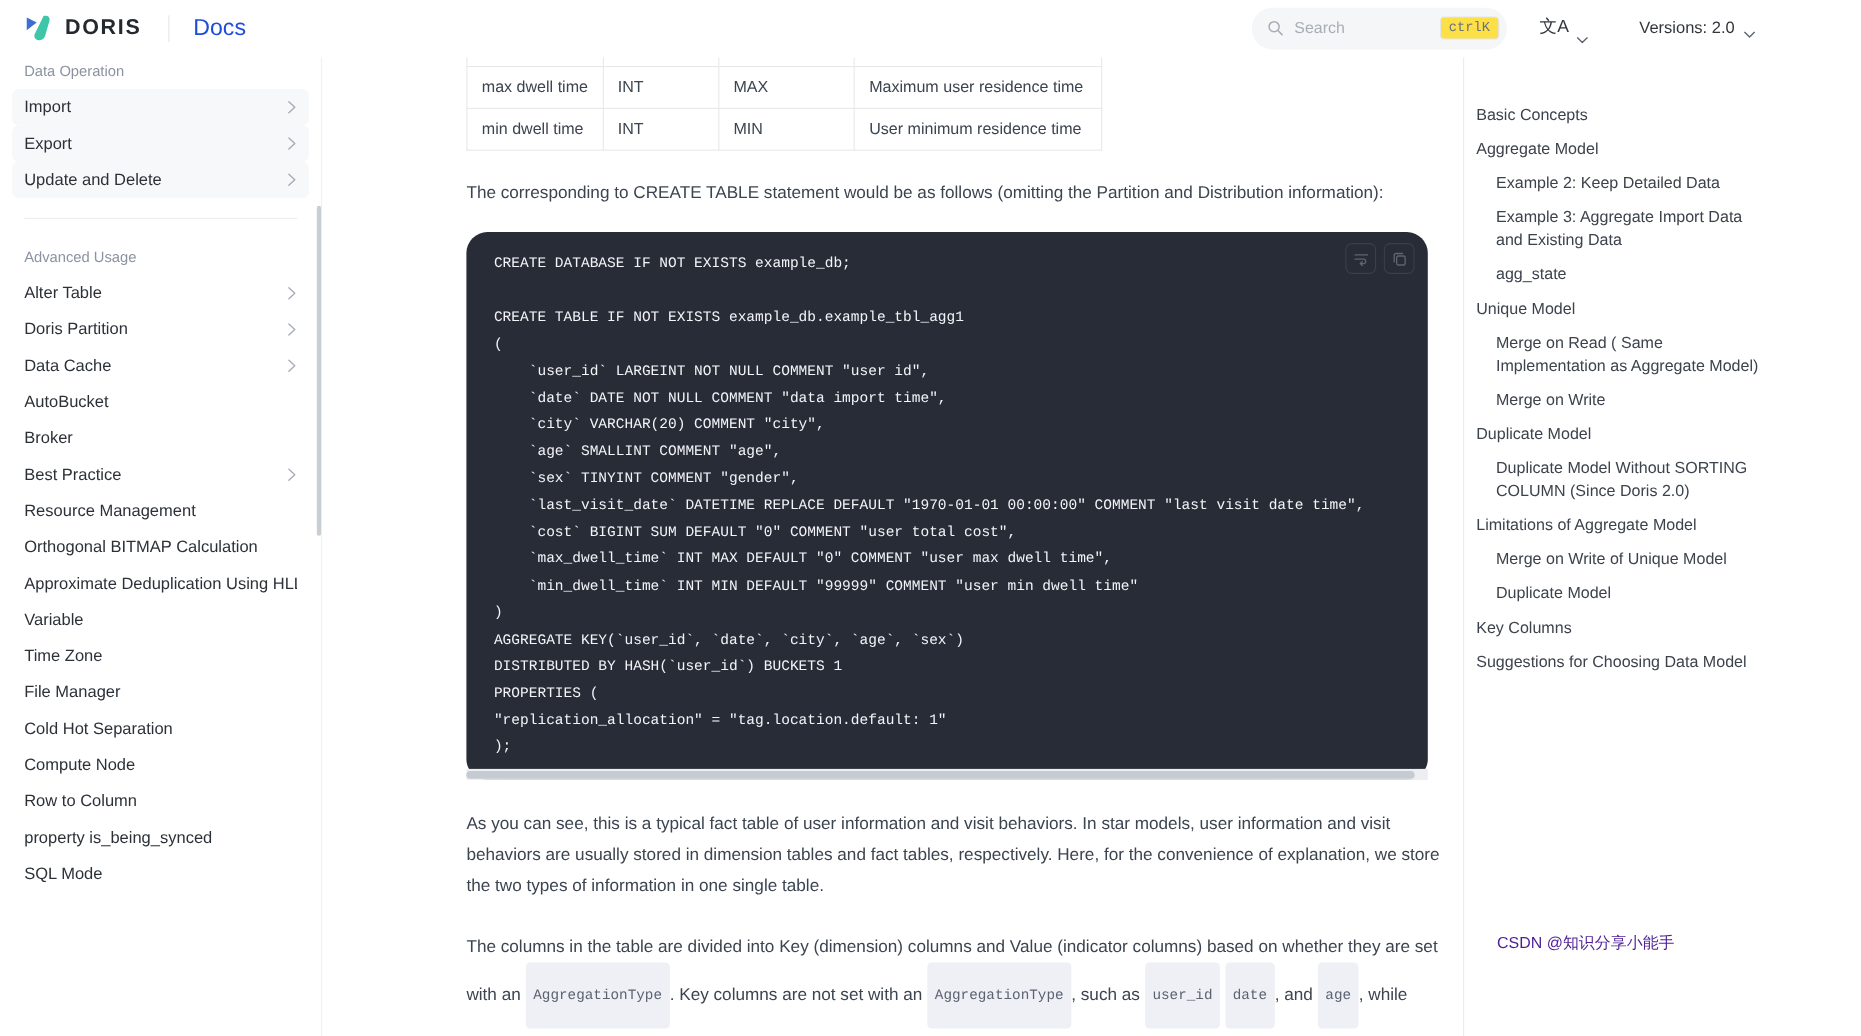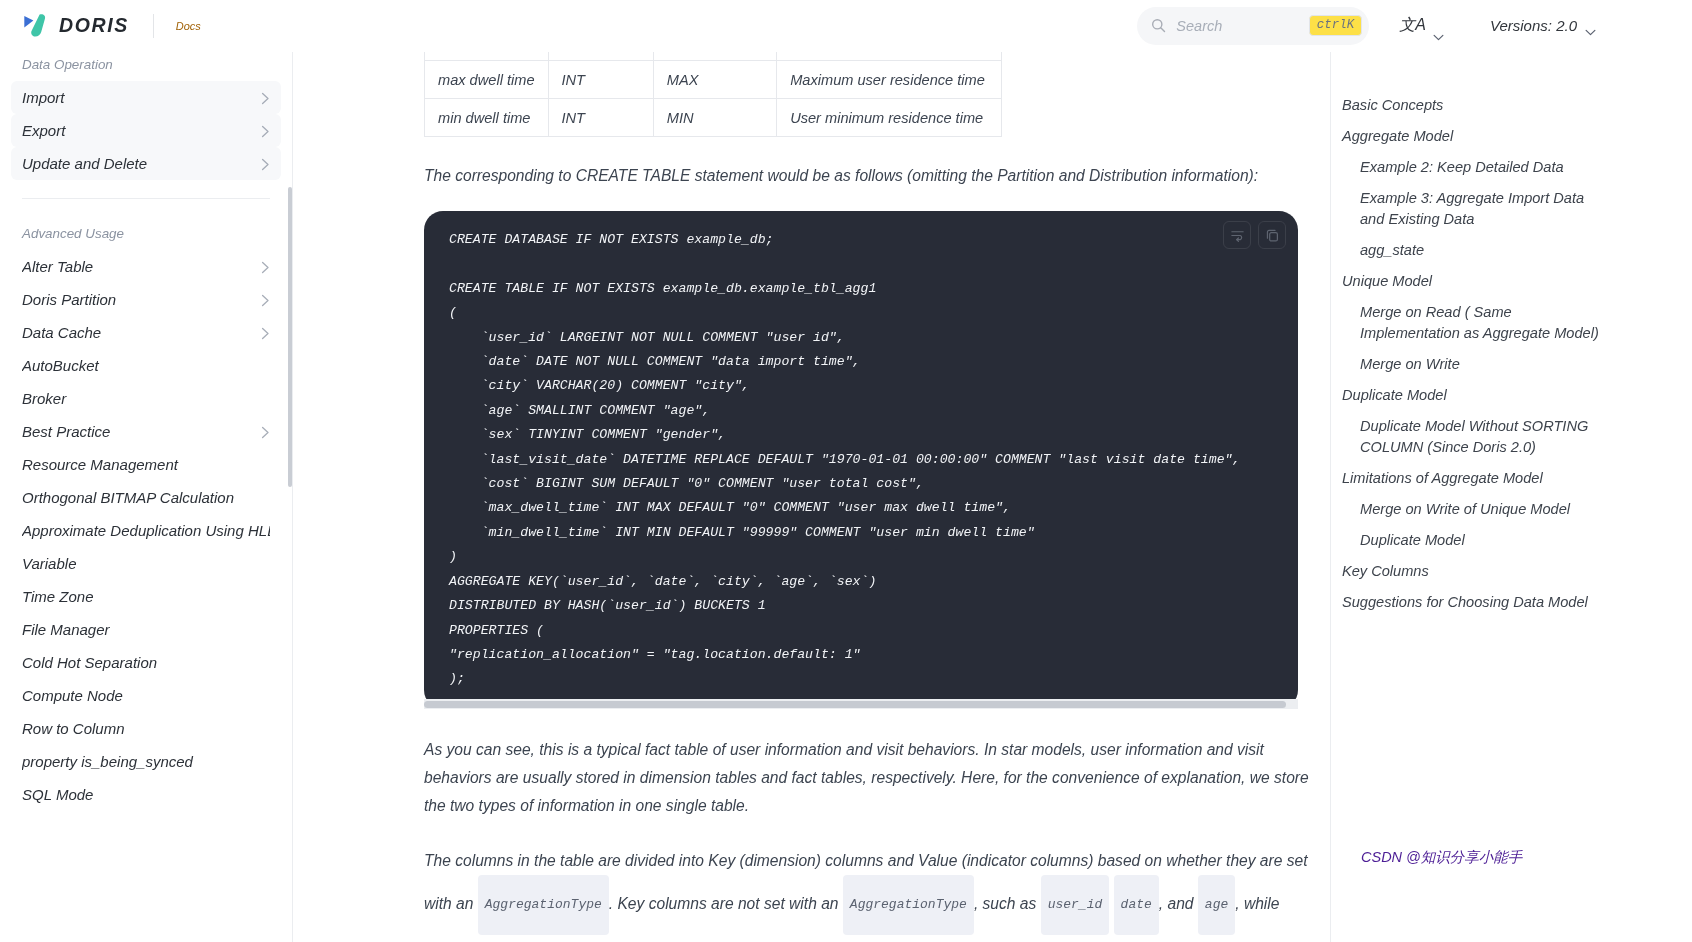--- a/index.html
+++ b/index.html
@@ -3,41 +3,41 @@
 <meta charset="utf-8">
 <style>
   * { box-sizing: border-box; margin: 0; padding: 0; }
   html, body {
     width: 1692px; height: 942px;
     background: #ffffff;
     font-family: "Liberation Sans", sans-serif;
     overflow: hidden;
     color: #1c1e21;
   }
-  .page { position: relative; width: 1692px; height: 942px; overflow: hidden; font-style: italic; }
+  .page { position: relative; width: 1692px; height: 942px; overflow: hidden; }
 
   
   .navbar {
     position: absolute; top: 0; left: 0; width: 1692px; height: 52px;
     background: #ffffff;
     border-bottom: 1px solid #ffffff;
     display: flex; align-items: center;
     z-index: 30;
   }
   .brand { display: flex; align-items: center; padding-left: 20px; }
   .brand-logo { width: 30px; height: 30px; position: relative; flex: 0 0 auto; }
   .brand-name {
     font-size: 19.5px; font-weight: 700; letter-spacing: 1.6px;
     color: #24292f; margin-left: 9px;
   }
   .nav-divider {
     width: 1px; height: 24px; background: #e3e5e8; margin: 0 22px 0 24px;
   }
   .nav-link {
-    font-size: 11px; color: #a16207; font-weight: 400;
+    font-size: 21px; color: #1d4ed8; font-weight: 400;
   }
   .nav-right {
     margin-left: auto; display: flex; align-items: center; padding-right: 96px; gap: 0;
   }
   .searchbox {
     display: flex; align-items: center;
     width: 232px; height: 38px;
     background: #f5f6f8; border-radius: 19px;
     padding: 0 7px 0 14px;
   }

